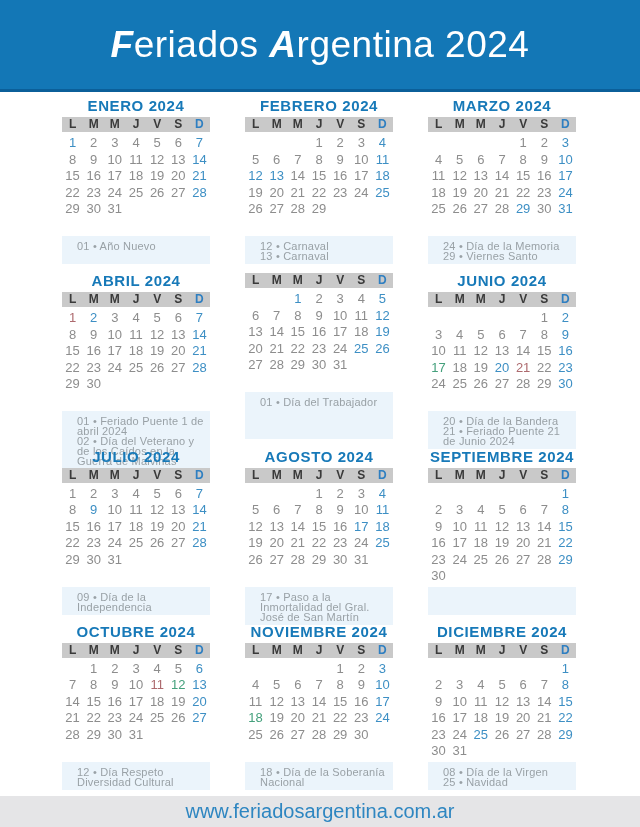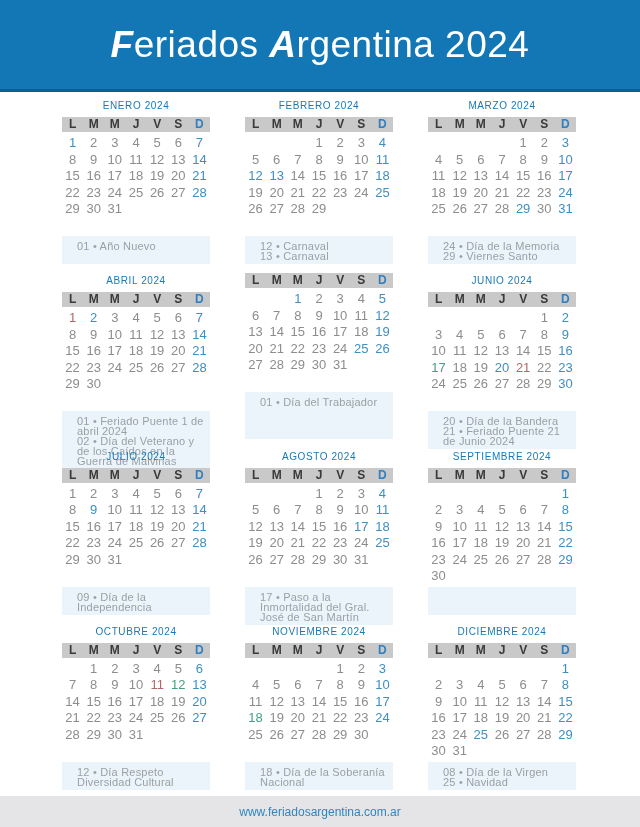--- a/index.html
+++ b/index.html
@@ -29,21 +29,21 @@
     padding:6px 64px 6px 62px;
     display:flex;flex-wrap:wrap;
     justify-content:space-between;
     align-content:space-between;
   }
   .month{
     width:148px;height:166px;
     display:flex;flex-direction:column;
   }
   .month-title{
-    color:#1779b8;font-weight:normal;font-size:10px;line-height:15px;
+    color:#1779b8;font-weight:bold;font-size:15px;line-height:15px;
     text-align:center;letter-spacing:.6px;white-space:nowrap;
     margin-bottom:4px;
   }
   .dow{
     background:#c9c9c9;height:15px;margin-bottom:3px;
     display:grid;grid-template-columns:repeat(7,1fr);align-items:center;
   }
   .dow span{
     text-align:center;font-weight:bold;font-size:12px;color:#3a3a3a;line-height:15px;
   }
@@ -67,21 +67,21 @@
   }
   .note{
     font-size:11px;line-height:10px;color:#99a1a6;letter-spacing:.2px;
   }
   
   .footer{
     flex:0 0 31px;height:31px;background:#e5e5e7;
     display:flex;align-items:center;justify-content:center;
   }
   .footer a{
-    color:#2e86c1;font-size:12px;text-decoration:none;
+    color:#2e86c1;font-size:20px;text-decoration:none;
     font-family:"Liberation Sans","DejaVu Sans",sans-serif;
   }
 </style>
 </head>
 <body>
 
 <div class="header">
   <div class="page-title"><span class="init">F</span><span>eriados </span><span class="init">A</span><span>rgentina 2024</span></div>
 </div>
 

